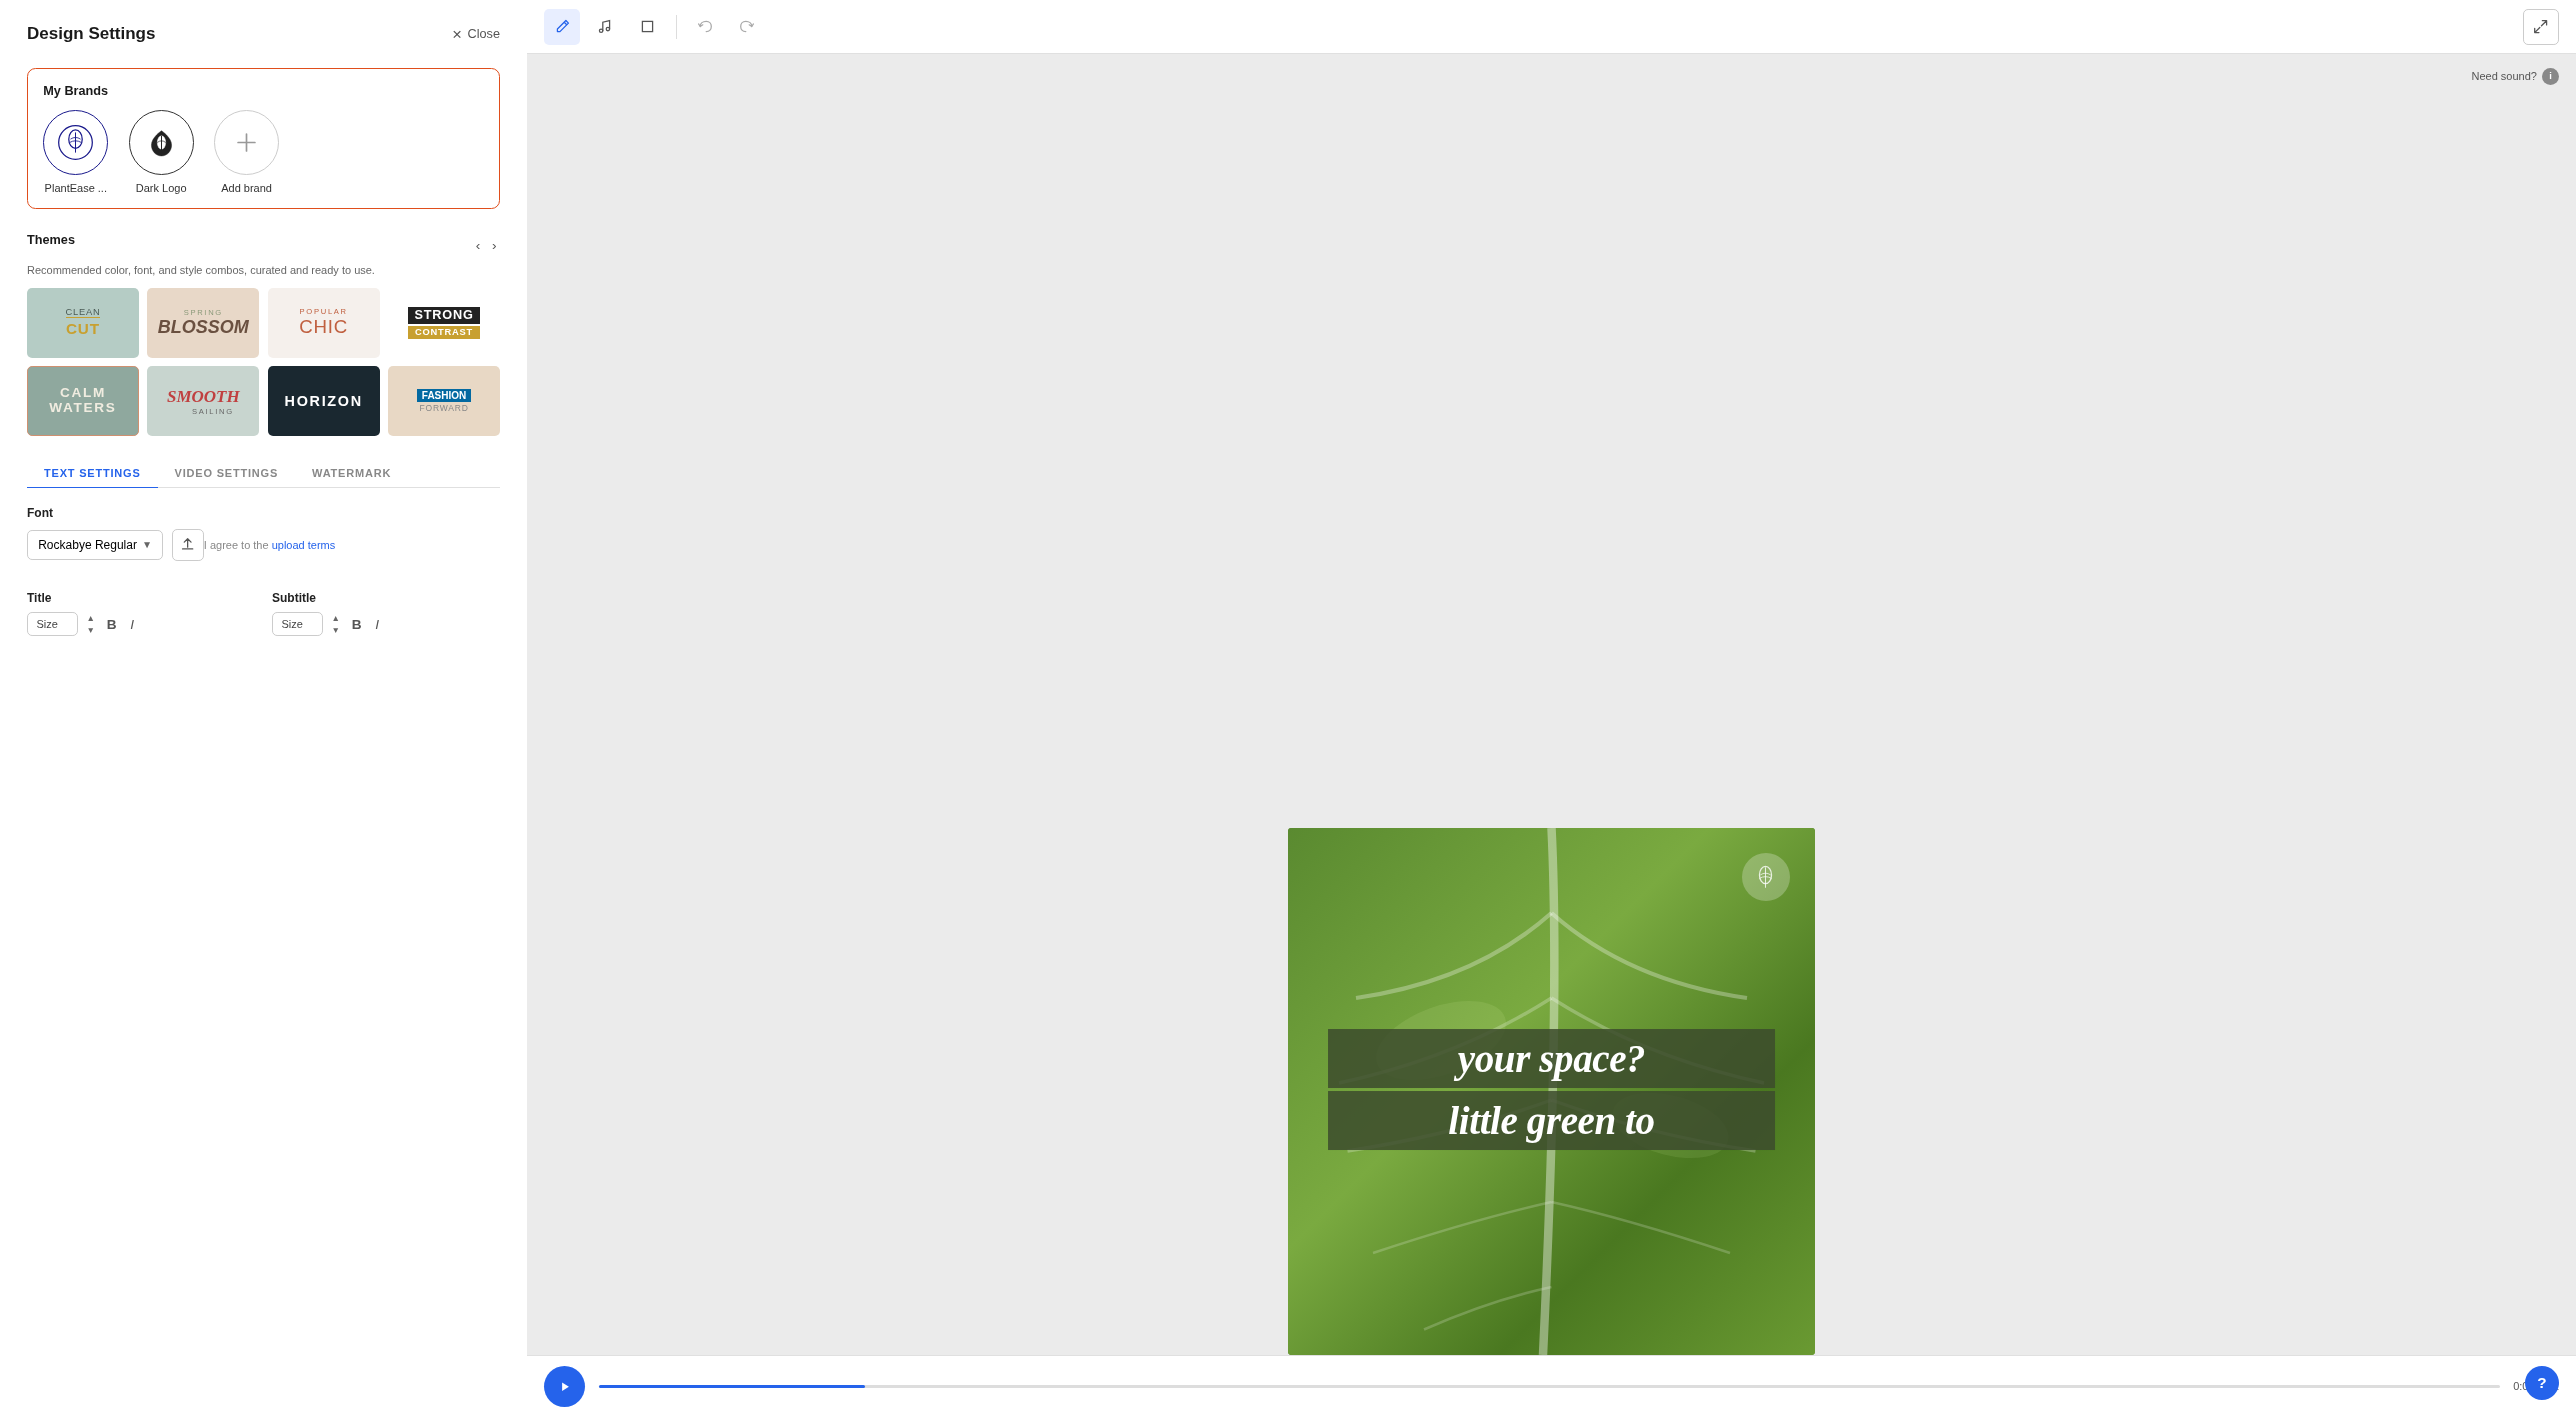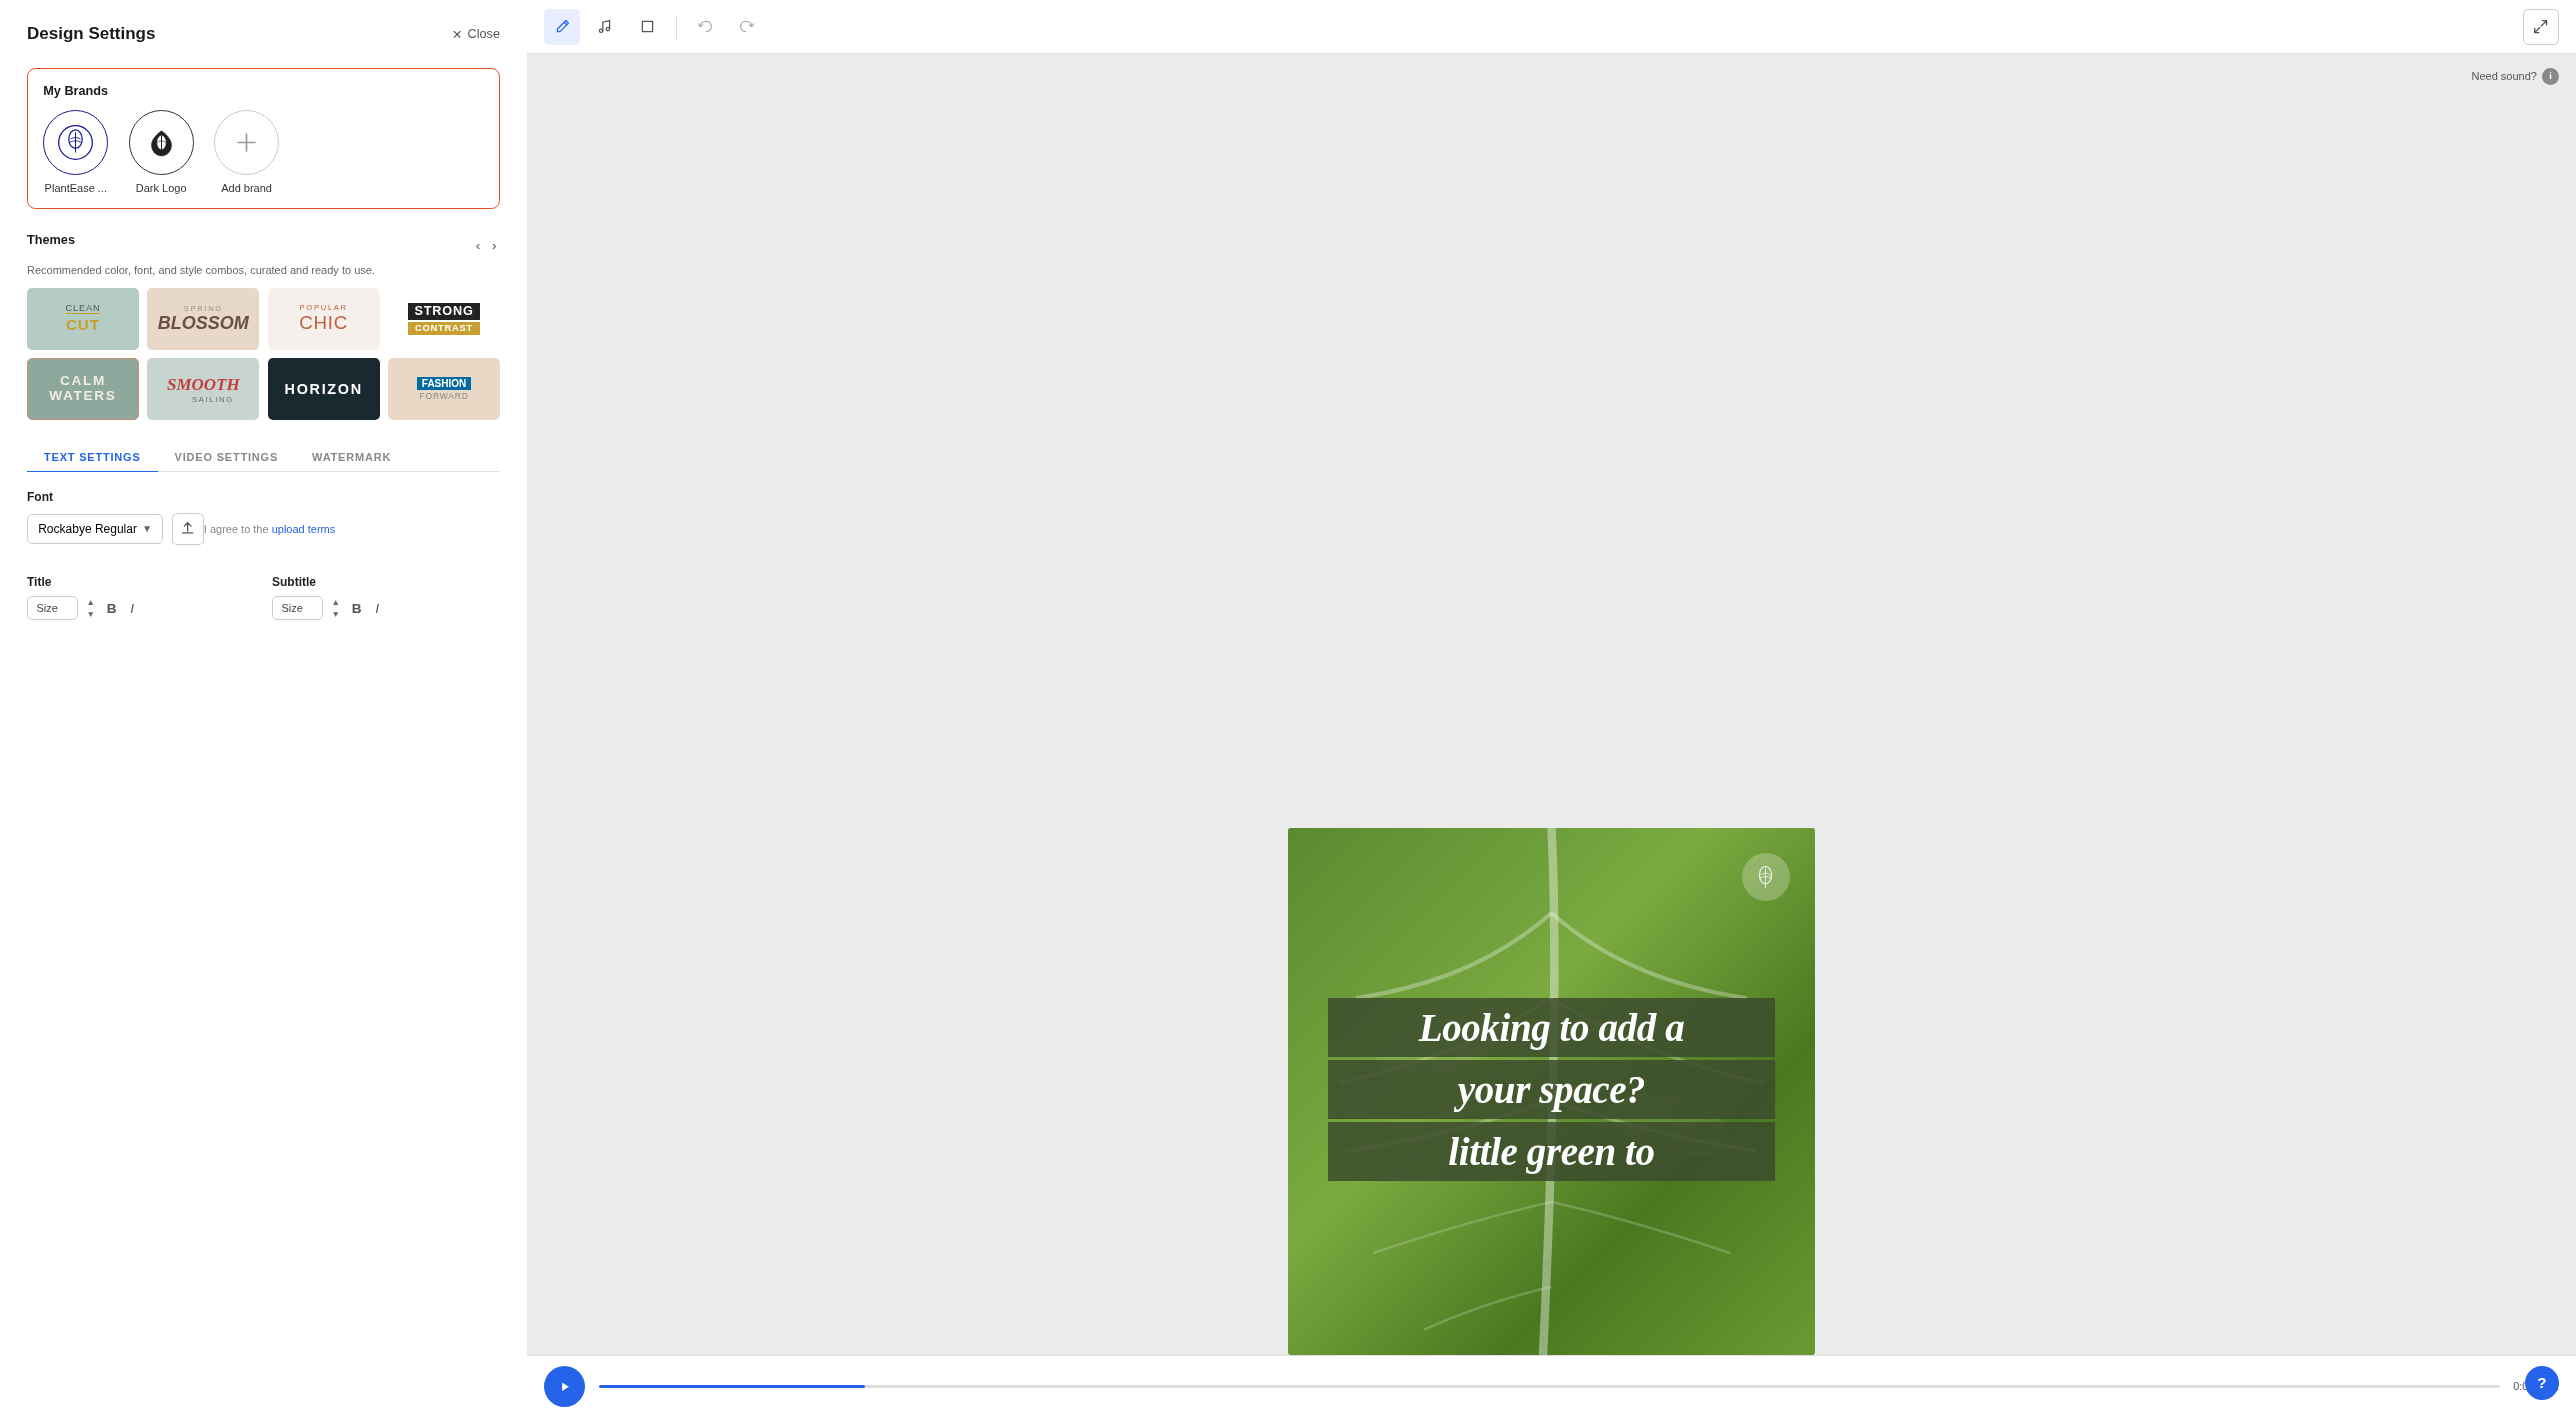--- a/index.html
+++ b/index.html
@@ -129,21 +129,21 @@
     .themes-grid {
       display: grid;
       grid-template-columns: repeat(4, 1fr);
       gap: 8.5px;
     }
 
     .theme-card {
       border-radius: 5.1px;
       overflow: hidden;
       cursor: pointer;
-      height: 62px;
+      height: 70px;
       display: flex;
       align-items: center;
       justify-content: center;
       position: relative;
     }
 
     
     .theme-clean-cut {
       background: #b5ccc5;
       flex-direction: column;
@@ -793,21 +793,20 @@
         <div class="canvas-logo">
           <svg width="31" height="31" viewBox="0 0 36 36" fill="none">
             <ellipse cx="18" cy="15" rx="7" ry="10" stroke="rgba(255,255,255,0.8)" stroke-width="1.5" fill="none"></ellipse>
             <line x1="18" y1="6" x2="18" y2="30" stroke="rgba(255,255,255,0.8)" stroke-width="1.2"></line>
             <path d="M12 15 Q18 11 24 15" stroke="rgba(255,255,255,0.8)" stroke-width="1" fill="none"></path>
             <path d="M11 19 Q18 15 25 19" stroke="rgba(255,255,255,0.8)" stroke-width="1" fill="none"></path>
           </svg>
         </div>
 
         <div class="canvas-text-overlay">
-          <span class="canvas-text-line">Looking to add a</span>
           <span class="canvas-text-line">your space?</span>
           <span class="canvas-text-line">little green to</span>
         </div>
       </div>
     </div>
   </div>
 
   <div class="bottom-bar">
     <button class="play-btn">
       <svg width="15.3" height="15.3" viewBox="0 0 18 18" fill="none">

